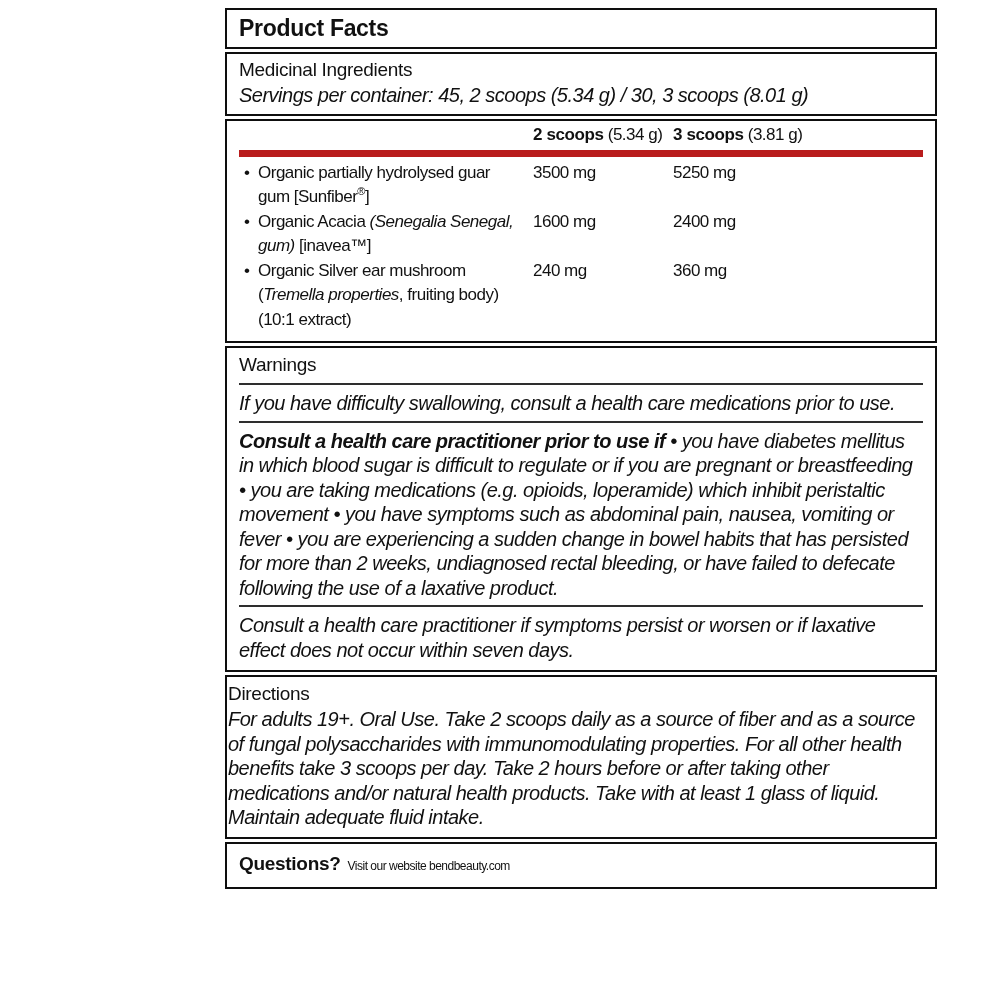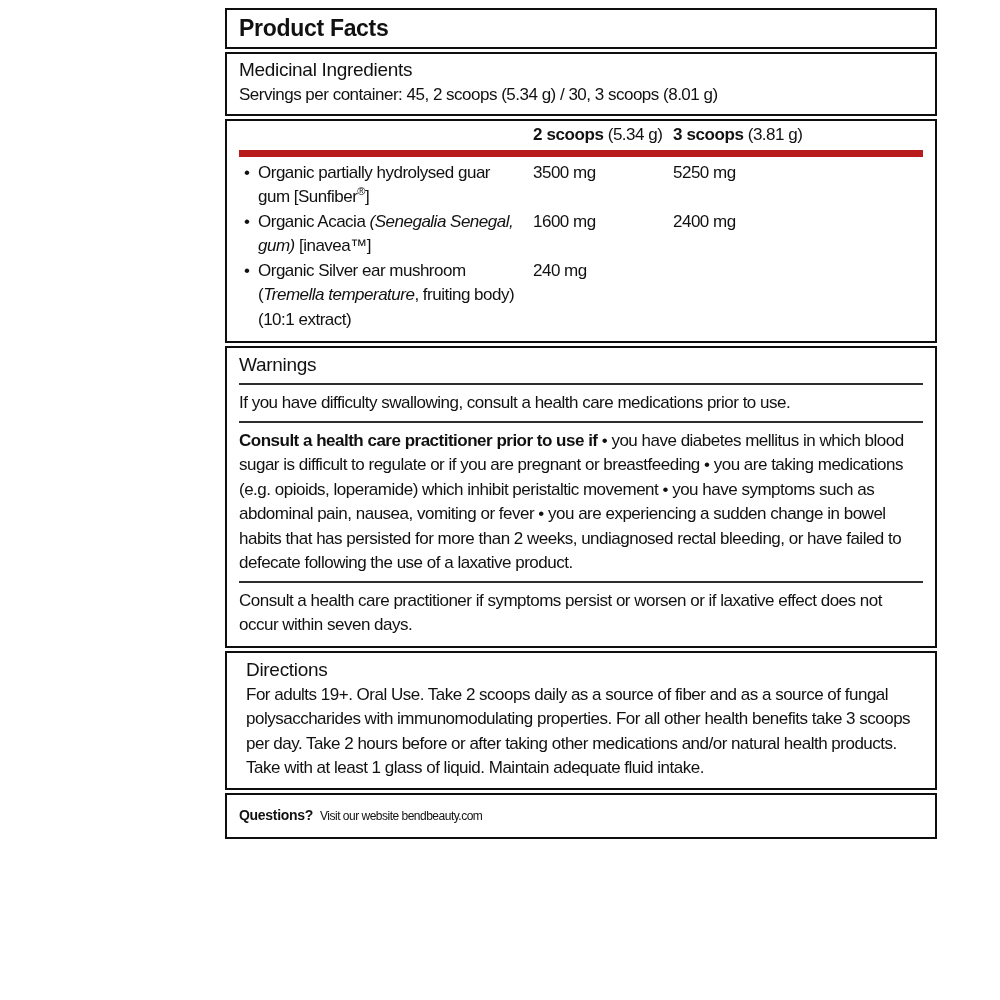--- a/index.html
+++ b/index.html
@@ -37,23 +37,24 @@
     line-height: 27px;
     padding-top: 1px;
   }
   .h2 {
     font-size: 19px;
     font-weight: normal;
     letter-spacing: -0.3px;
     line-height: 26px;
   }
   .body-text {
-    font-size: 17px;
+    font-size: 20px;
     letter-spacing: -0.5px;
     line-height: 24.5px;
+    font-style: italic;
   }
   .rule {
     border: none;
     border-top: 2px solid #2e2e2e;
     margin: 5px 0 6px 0;
   }
   
   .sec.table-sec { padding: 3px 12px 9px 12px; }
   .ing-header, .ing-rows {
     display: grid;
@@ -86,32 +87,32 @@
     left: 5px;
     top: 0;
   }
   .cell.name em { font-style: italic; }
   .cell.name sup { font-size: 11px; vertical-align: super; line-height: 0; }
   
   .lead-bold { font-weight: bold; }
   
   .questions-line { line-height: 28px; padding: 2px 0 3px 0; }
   .questions-line .q-head {
-    font-size: 14px;
+    font-size: 19px;
     font-weight: bold;
     letter-spacing: -0.3px;
   }
   .questions-line .q-text {
     font-size: 12px;
     letter-spacing: -0.5px;
     margin-left: 7px;
   }
   .sec.pf { padding: 4px 12px 5px 12px; }
   .sec.warn { padding: 4px 12px 8px 12px; }
-  .sec.dir { padding: 4px 12px 7px 19px; }
+  .sec.dir { padding: 4px 12px 7px 1px; }
   .sec.other { padding: 4px 12px 7px 12px; }
   .sec.q { padding: 4px 12px 4px 12px; }
 </style>
 </head>
 <body>
 
 <div class="stage">
   <div class="panel">
 
     <div class="sec pf">
@@ -129,22 +130,23 @@
         <div class="colhead"><b>2 scoops</b><span> (5.34 g)</span></div>
         <div class="colhead"><b>3 scoops</b><span> (3.81 g)</span></div>
       </div>
       <div class="ing-rows">
           <div class="cell name"><span class="bullet">•</span><span><span>Organic partially hydrolysed guar gum [Sunfiber</span><sup>®</sup><span>]</span></span></div>
           <div class="cell amt">3500 mg</div>
           <div class="cell amt">5250 mg</div>
           <div class="cell name"><span class="bullet">•</span><span><span>Organic Acacia </span><em>(Senegalia Senegal, gum)</em><span> [inavea™]</span></span></div>
           <div class="cell amt">1600 mg</div>
           <div class="cell amt">2400 mg</div>
-          <div class="cell name"><span class="bullet">•</span><span><span>Organic Silver ear mushroom (</span><em>Tremella temperature</em><span>, fruiting body) (10:1 extract)</span></span></div>
+          <div class="cell name"><span class="bullet">•</span><span><span>Organic Silver ear mushroom (</span><em>Tremella properties</em><span>, fruiting body) (10:1 extract)</span></span></div>
           <div class="cell amt">240 mg</div>
+          <div class="cell amt">360 mg</div>
         </div>
     </div>
 
     <div class="sec warn">
       <div class="h2">Warnings</div>
       <hr class="rule">
       <div class="body-text">If you have difficulty swallowing, consult a health care medications prior to use.</div>
       <hr class="rule">
       <div class="body-text"><span class="lead-bold">Consult a health care practitioner prior to use if</span><span> • you have diabetes mellitus in which blood sugar is difficult to regulate or if you are pregnant or breastfeeding • you are taking medications (e.g. opioids, loperamide) which inhibit peristaltic movement • you have symptoms such as abdominal pain, nausea, vomiting or fever • you are experiencing a sudden change in bowel habits that has persisted for more than 2 weeks, undiagnosed rectal bleeding, or have failed to defecate following the use of a laxative product.</span></div>
       <hr class="rule">

